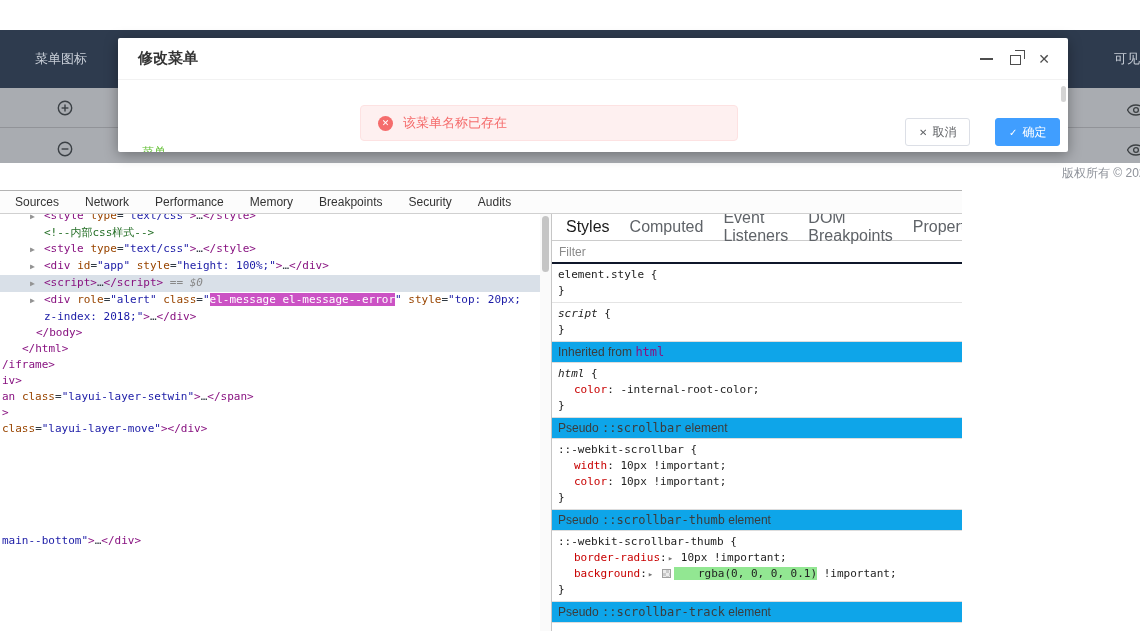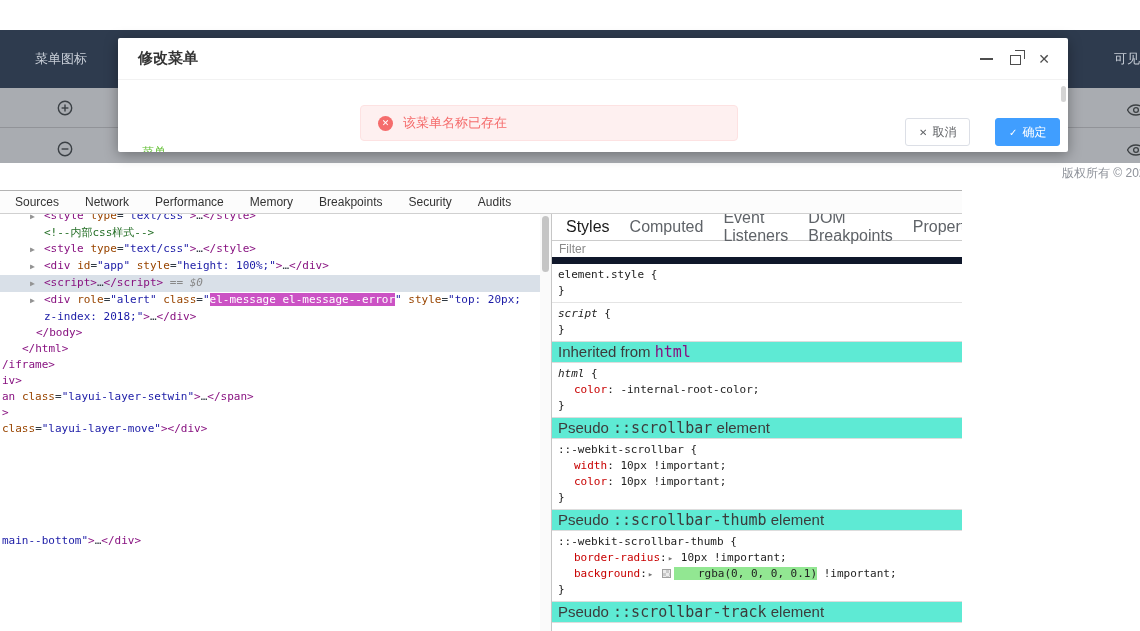--- a/index.html
+++ b/index.html
@@ -63,36 +63,36 @@
   .tk-hlm { background:#cb52c4; color:#fff; }
   .tk-arr { color:#939393; font-size:8px; display:inline-block; width:14px; }
 
   .dom-scrollbar { width:12px; border-right:1px solid #c6c6c6; position:relative; background:#fafafa; }
   .dom-scrollbar .thumb { position:absolute; left:2px; top:2px; width:7px; height:56px; background:#c5c5c5; border-radius:4px; cursor:pointer; }
 
   .styles-pane { flex:1; display:flex; flex-direction:column; overflow:hidden; background:#fff; }
   .sb-tabs { height:27px; flex:none; display:flex; align-items:stretch; border-bottom:1px solid #ccc; padding-left:4px; }
   .sb-tab { padding:0 10px; font-size:16px; color:#5f6368; display:flex; align-items:center; cursor:pointer; }
   .sb-tab.active { color:#1a1a1a; }
-  .filter-row { height:23px; flex:none; border-bottom:7px solid #0f172a; display:flex; align-items:center; padding-left:7px; }
+  .filter-row { height:23px; flex:none; border-bottom:2px solid #0f172a; display:flex; align-items:center; padding-left:7px; }
   .filter-row input { border:none; outline:none; font-size:12px; color:#333; width:220px; background:transparent; }
   .filter-row input::placeholder { color:#8a8a8a; }
 
   .styles-content { flex:1; overflow:hidden; font-family:"DejaVu Sans Mono", monospace; font-size:11px; line-height:16px; color:#222; }
   .style-rule { padding:3px 4px 3px 6px; border-bottom:1px solid #e4e4e4; }
   .prop-line { padding-left:16px; }
   .selector.it { font-style:italic; }
   .prop-name { color:#c80000; }
   .prop-val.hl { background:#92e792;padding-left:24px; }
   .prop-arrow { color:#777; font-size:9px; padding:0 1px; }
   .swatch { display:inline-block; width:9px; height:9px; border:1px solid #a0a0a0; margin:0 3px 0 1px; vertical-align:-1px;
             background-image:conic-gradient(#dcdcdc 0 25%, #fff 0 50%, #dcdcdc 0 75%, #fff 0); background-size:6px 6px;
             box-shadow:inset 0 0 0 9px rgba(0,0,0,0.08); }
-  .style-bar { background:#5eead4; border-top:1px solid #ddd; border-bottom:1px solid #ddd; padding:2px 6px;
-               font-family:"Liberation Sans", sans-serif; font-size:15px; color:#3c3c3c; margin-top:-1px; }
+  .style-bar { background:#0ea5e9; border-top:1px solid #ddd; border-bottom:1px solid #ddd; padding:2px 6px;
+               font-family:"Liberation Sans", sans-serif; font-size:12px; color:#3c3c3c; margin-top:-1px; }
   .style-bar .mono { font-family:"DejaVu Sans Mono", monospace; }
   .style-bar .node { color:#881280; cursor:pointer; }
 </style>
 </head>
 <body>
 
 <div id="root">
 
   <div>
     <div class="top-strip"></div>

